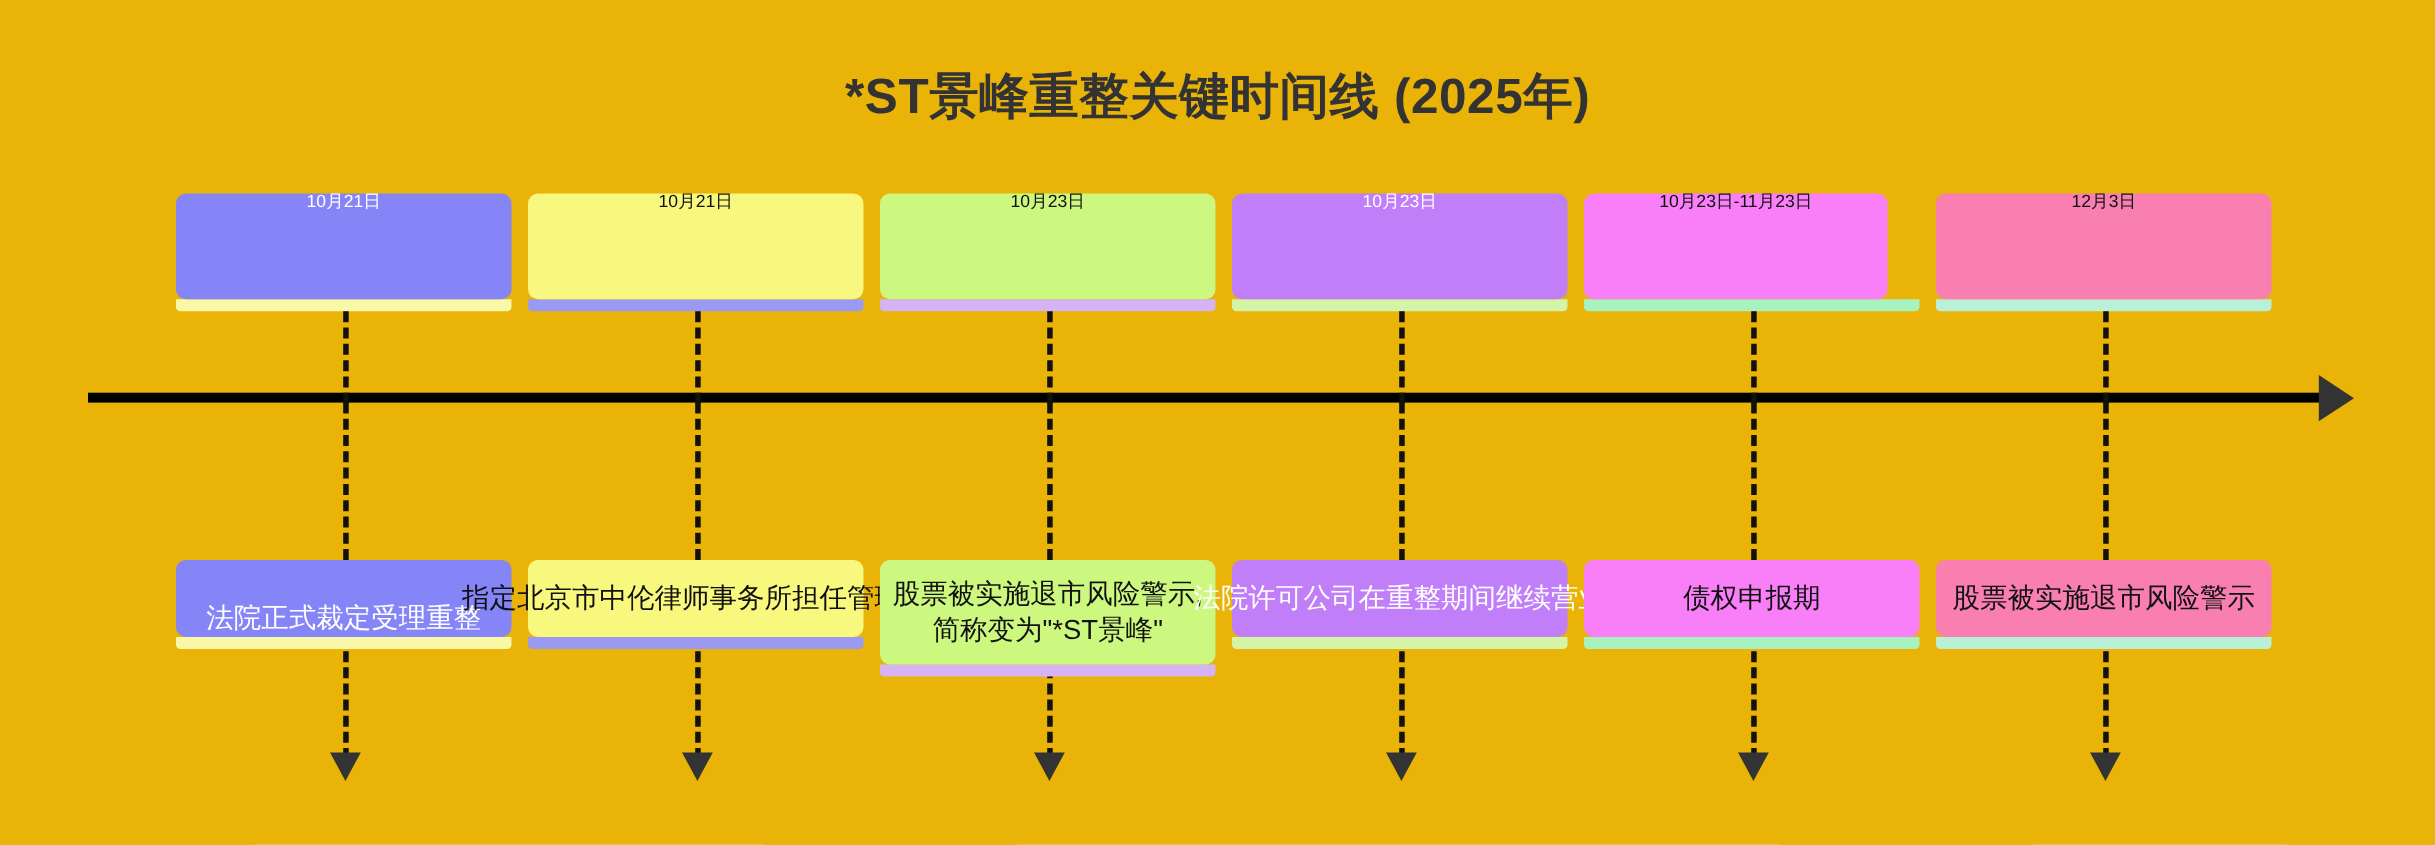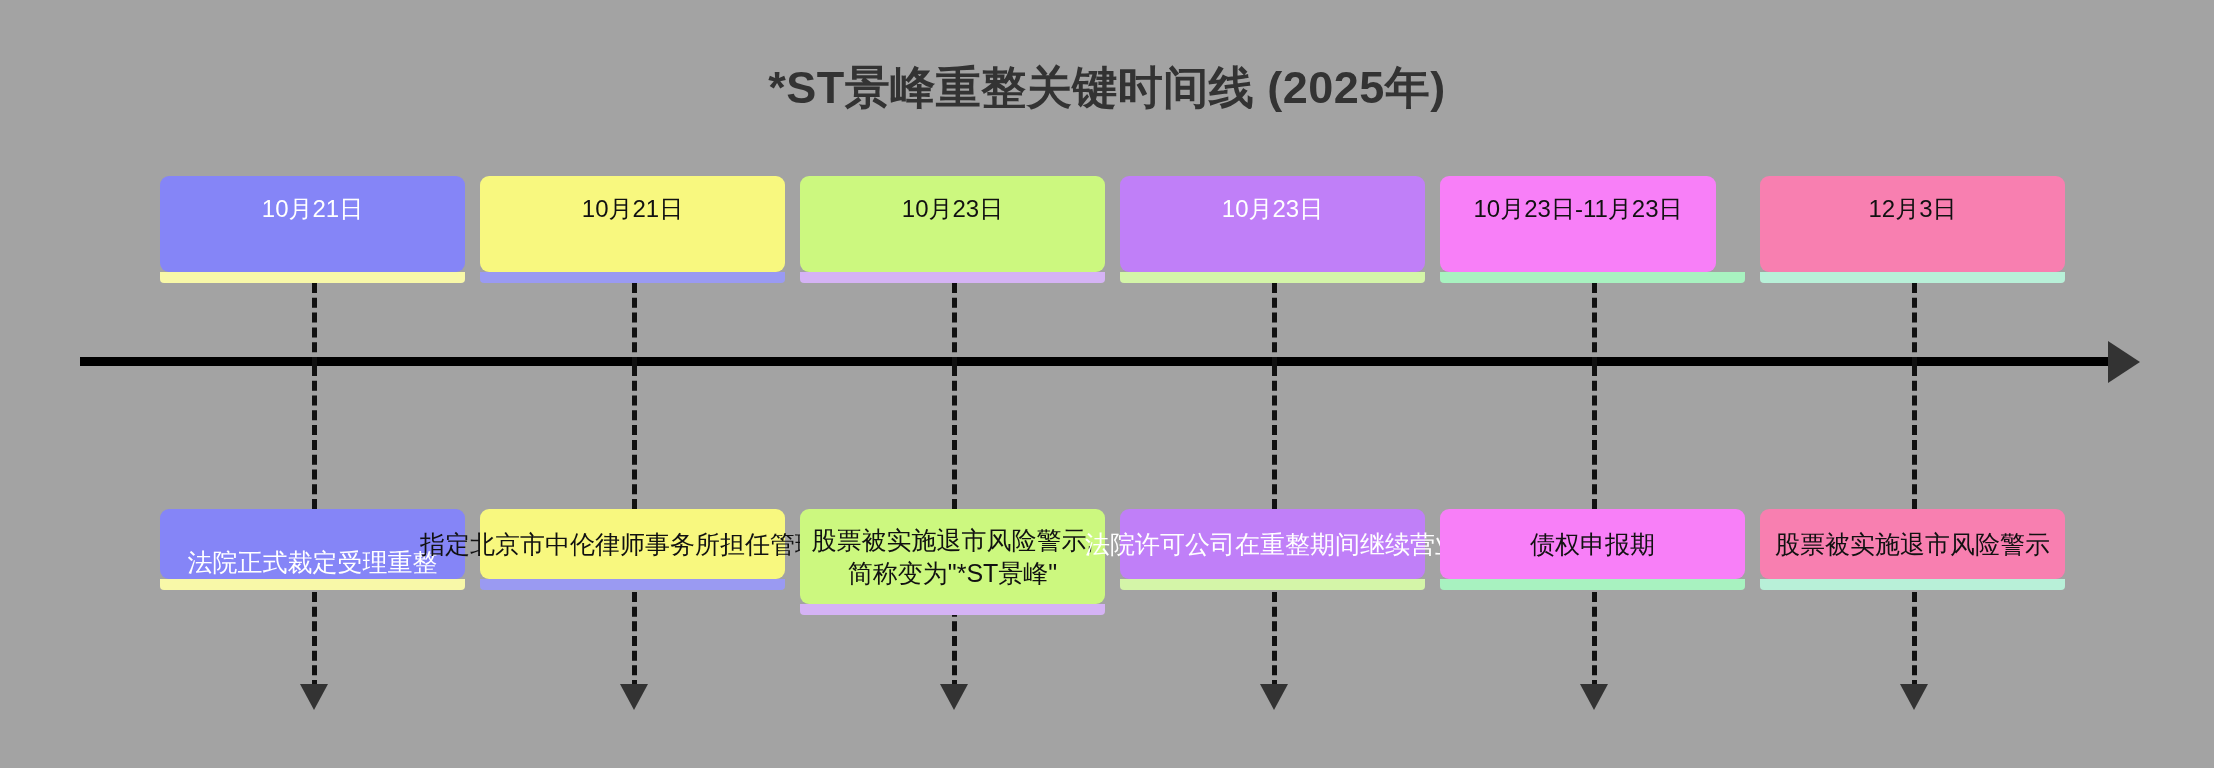--- a/index.html
+++ b/index.html
@@ -12,21 +12,21 @@
     height: 768px;
     font-family: "Liberation Sans", "DejaVu Sans", sans-serif;
     overflow: hidden;
     position: relative;
   }
 
   #stage {
     position: relative;
     width: 2214px;
     height: 768px;
-    background: #a3a3a3;
+    background: #eab308;
   }
 
   
   .chart-title {
     position: absolute;
     top: 58px;
     left: 0;
     width: 2214px;
     text-align: center;
     font-size: 45px;
@@ -84,23 +84,22 @@
     top: 684px;
   }
 
   
   .date-card {
     position: absolute;
     top: 176px;
     height: 96px;
     border-radius: 9px;
     box-sizing: border-box;
-    padding-top: 21px;
     text-align: center;
-    font-size: 24px;
+    font-size: 16px;
     white-space: nowrap;
     overflow: visible;
   }
   .date-card .date-label {
     display: block;
     line-height: 1;
   }
   .date-strip {
     position: absolute;
     top: 272px;

